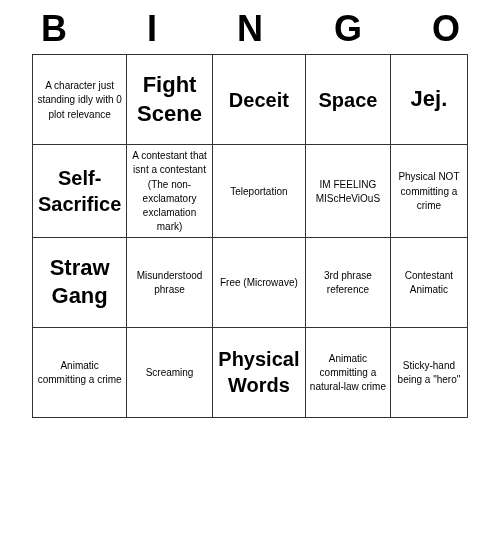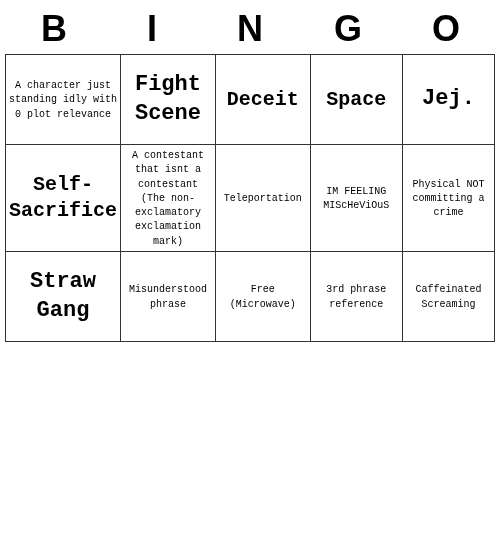--- a/index.html
+++ b/index.html
@@ -20,22 +20,21 @@
       padding: 8px 0 4px 0;
     }
     .bingo-letter {
       font-size: 36px;
       font-weight: bold;
       width: 88px;
       text-align: center;
     }
     .bingo-grid {
       border-collapse: collapse;
-      width: 490px;
-      font-family: Liberation Mono, monospace;
+      width: 436px;
     }
     .bingo-grid td {
       border: 1.5px solid #333;
       width: 98px;
       height: 90px;
       vertical-align: middle;
       text-align: center;
       padding: 3px;
       font-size: 11px;
       line-height: 1.3;
@@ -77,16 +76,23 @@
         <td><span class="small-text">A contestant that isnt a contestant (The non-exclamatory exclamation mark)</span></td>
         <td><span class="small-text">Teleportation</span></td>
         <td><span class="small-text">IM FEELING MIScHeViOuS</span></td>
         <td><span class="small-text">Physical NOT committing a crime</span></td>
       </tr>
       <tr>
         <td><span class="large-text">Straw Gang</span></td>
         <td><span class="small-text">Misunderstood phrase</span></td>
         <td><span class="small-text">Free (Microwave)</span></td>
         <td><span class="small-text">3rd phrase reference</span></td>
-        <td><span class="small-text">Caffeinated Screaming</span></td>
+        <td><span class="small-text">Contestant Animatic</span></td>
+      </tr>
+      <tr>
+        <td><span class="small-text">Animatic committing a crime</span></td>
+        <td><span class="small-text">Screaming</span></td>
+        <td><span class="medium-text">Physical Words</span></td>
+        <td><span class="small-text">Animatic committing a natural-law crime</span></td>
+        <td><span class="small-text">Sticky-hand being a "hero"</span></td>
       </tr>
     </tbody>
 </table>
 
 </body></html>

